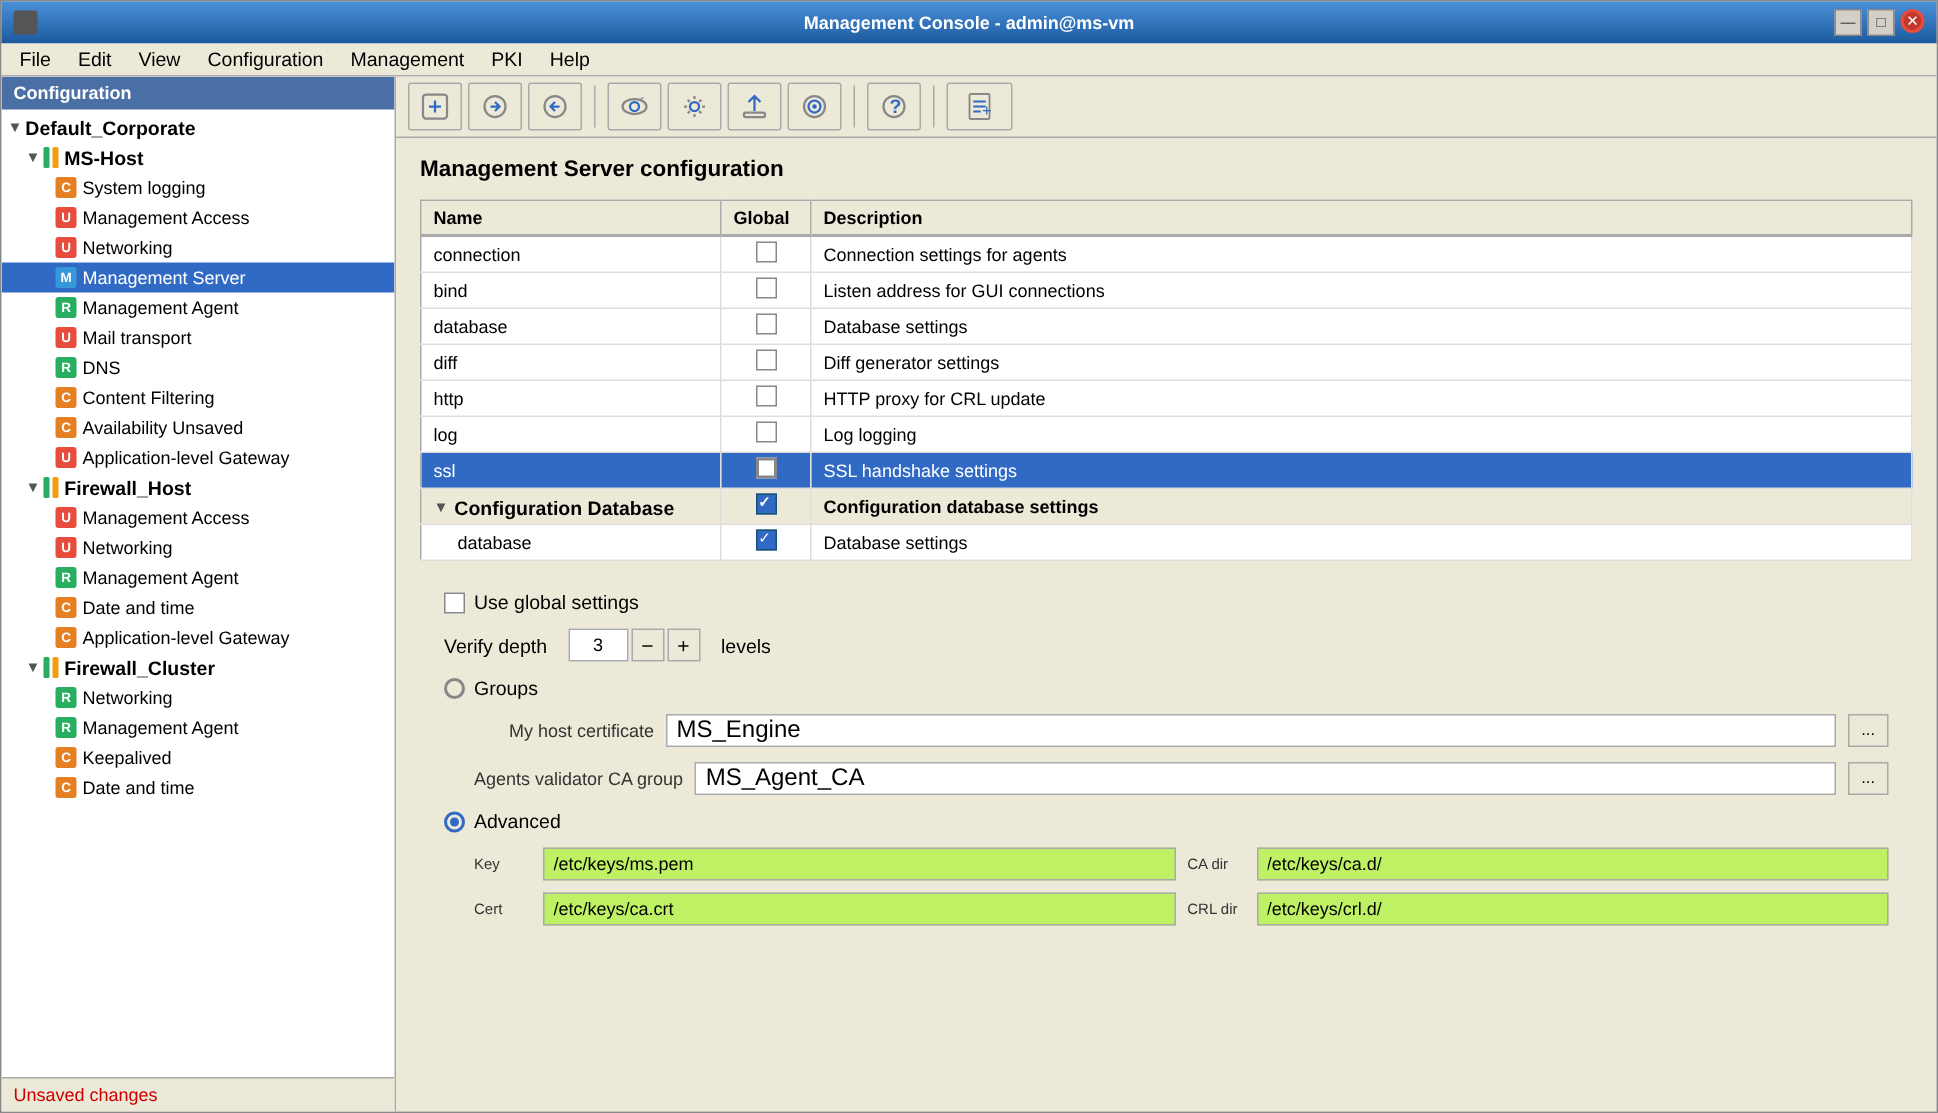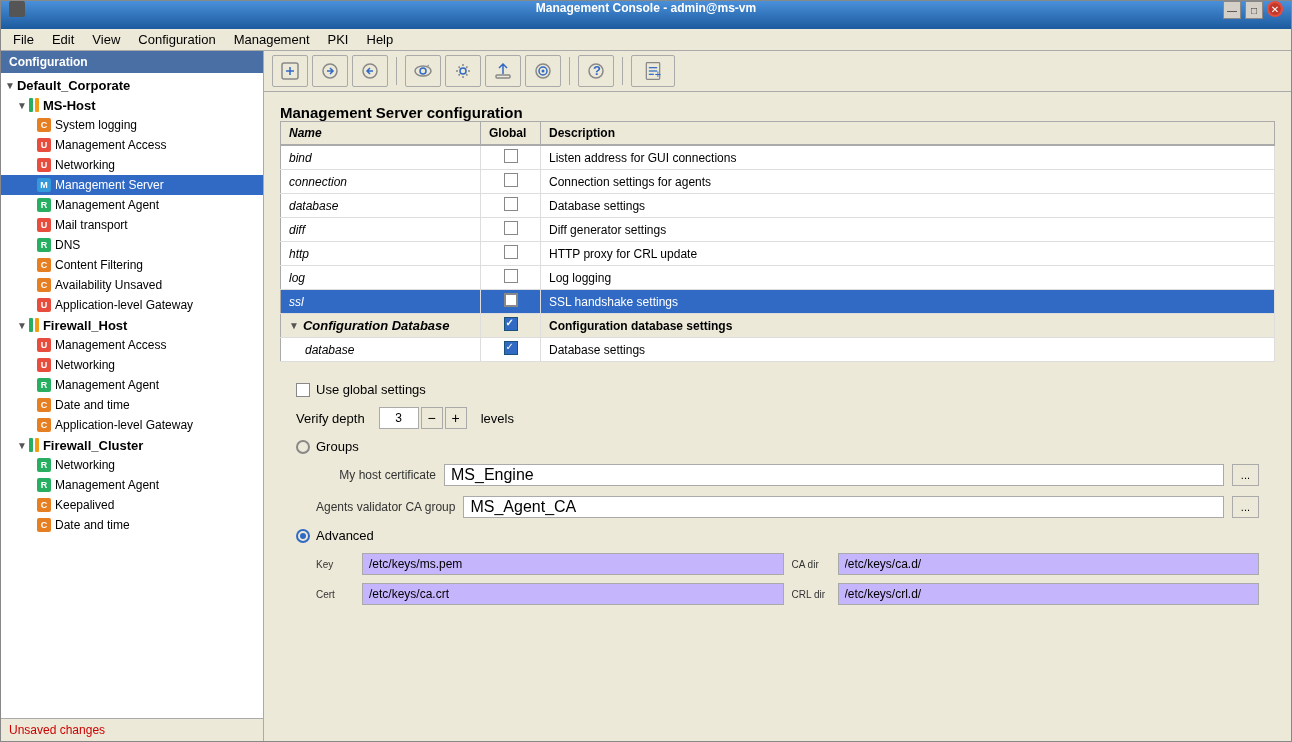--- a/index.html
+++ b/index.html
@@ -1,20 +1,20 @@
 <!DOCTYPE html>
 <html><head>
   <meta charset="utf-8">
   <style>
     * { box-sizing: border-box; margin: 0; padding: 0; font-family: 'Segoe UI', Arial, sans-serif; font-size: 13px; }
     body { background: #d4d0c8; width: 1292px; height: 742px; overflow: hidden; }
 
     .window { width: 1292px; height: 742px; background: #ece9d8; border: 1px solid #888; display: flex; flex-direction: column; }
 
-    .title-bar { background: linear-gradient(to bottom, #4a90d9, #1c5a9e); height: 28px; display: flex; justify-content: space-between; padding: 0 8px; color: white; }
+    .title-bar { background: linear-gradient(to bottom, #4a90d9, #1c5a9e); height: 28px; display: flex; align-items: center; justify-content: space-between; padding: 0 8px; color: white; }
     .title-text { font-size: 12px; font-weight: bold; flex: 1; text-align: center; }
     .title-buttons { display: flex; gap: 4px; }
     .title-btn { width: 18px; height: 18px; border: 1px solid #888; cursor: pointer; display: flex; align-items: center; justify-content: center; font-size: 10px; background: #d4d0c8; color: #333; }
     .title-btn.close { background: #c0392b; color: white; border-radius: 50%; width: 16px; height: 16px; border: 2px solid #e74c3c; }
 
     .menu-bar { background: #ece9d8; border-bottom: 1px solid #aaa; height: 22px; display: flex; align-items: center; padding: 0 4px; gap: 2px; }
     .menu-item { padding: 2px 8px; cursor: pointer; color: #000; }
 
     .main-area { display: flex; flex: 1; overflow: hidden; }
 
@@ -42,29 +42,29 @@
     .content { flex: 1; display: flex; flex-direction: column; background: #ece9d8; overflow: hidden; }
 
     
     .toolbar { background: #ece9d8; border-bottom: 1px solid #aaa; padding: 4px 8px; display: flex; align-items: center; gap: 4px; }
     .tb-btn { width: 36px; height: 32px; border: 1px solid #aaa; background: #ece9d8; cursor: pointer; display: flex; align-items: center; justify-content: center; border-radius: 2px; }
     .tb-btn svg { width: 20px; height: 20px; }
     .tb-sep { width: 1px; height: 28px; background: #aaa; margin: 0 4px; }
 
     
     .page { padding: 12px 16px; flex: 1; overflow-y: auto; }
-    .page-title { font-size: 15px; font-weight: bold; margin-bottom: 0; color: #000; }
+    .page-title { font-size: 15px; font-weight: bold; margin-bottom: 12px; color: #000; }
 
     
     .config-table { width: 100%; border-collapse: collapse; background: white; border: 1px solid #aaa; margin-bottom: 12px; }
     .config-table th { background: #ece9d8; border-bottom: 2px solid #aaa; border-right: 1px solid #aaa; padding: 4px 8px; text-align: left; font-weight: bold; font-size: 12px; }
     .config-table td { border-bottom: 1px solid #ddd; border-right: 1px solid #ddd; padding: 3px 8px; font-size: 12px; }
     .config-table tr.selected td { background: #316ac5; color: white; }
     .config-table tr.section-header td { background: #ece9d8; font-weight: bold; }
-    .col-name { width: 200px; font-style: italic; }
+    .col-name { width: 200px; }
     .col-global { width: 60px; text-align: center; }
     .col-desc { }
 
     .checkbox-cell { text-align: center; }
     .cb { width: 14px; height: 14px; border: 1px solid #888; background: white; display: inline-block; }
 
     .section-toggle { display: inline-flex; align-items: center; gap: 4px; }
     .toggle-arrow { font-size: 10px; color: #555; }
 
     
@@ -80,21 +80,21 @@
 
     .radio-row { display: flex; align-items: center; gap: 6px; margin-bottom: 10px; }
     .radio-dot { width: 14px; height: 14px; border-radius: 50%; border: 2px solid #888; display: inline-flex; align-items: center; justify-content: center; flex-shrink: 0; }
     .radio-dot.checked { border-color: #316ac5; }
     .radio-dot.checked::after { content: ''; width: 6px; height: 6px; border-radius: 50%; background: #316ac5; }
     .radio-dot.unchecked { border-color: #888; }
 
     .two-col { display: grid; grid-template-columns: 1fr 1fr; gap: 8px; }
     .field-group { display: flex; align-items: center; gap: 6px; }
     .field-lbl { font-size: 10px; color: #333; min-width: 40px; }
-    .field-val { border: 1px solid #aaa; background: #c4b5fd; padding: 2px 6px; font-size: 12px; height: 22px; flex: 1; }
+    .field-val { border: 1px solid #aaa; background: #bef264; padding: 2px 6px; font-size: 12px; height: 22px; flex: 1; }
 
     .btn-dots { border: 1px solid #aaa; background: #ece9d8; padding: 2px 8px; cursor: pointer; font-size: 11px; height: 22px; }
   </style>
 </head>
 <body>
 
 <div class="window">
 
   <div class="title-bar">
     <div style="width:60px; display:flex; gap:4px;">
@@ -304,28 +304,28 @@
         <table class="config-table">
           <thead>
             <tr>
               <th class="col-name">Name</th>
               <th class="col-global">Global</th>
               <th class="col-desc">Description</th>
             </tr>
           </thead>
           <tbody id="config-tbody">
           <tr>
+                <td class="col-name">connection</td>
+                <td class="col-global checkbox-cell"><span style="display:inline-block;width:14px;height:14px;background:white;border:1px solid #888;"></span></td>
+                <td class="col-desc">Connection settings for agents</td>
+              </tr>
+              <tr>
                 <td class="col-name">bind</td>
                 <td class="col-global checkbox-cell"><span style="display:inline-block;width:14px;height:14px;background:white;border:1px solid #888;"></span></td>
                 <td class="col-desc">Listen address for GUI connections</td>
-              </tr>
-              <tr>
-                <td class="col-name">connection</td>
-                <td class="col-global checkbox-cell"><span style="display:inline-block;width:14px;height:14px;background:white;border:1px solid #888;"></span></td>
-                <td class="col-desc">Connection settings for agents</td>
               </tr>
               <tr>
                 <td class="col-name">database</td>
                 <td class="col-global checkbox-cell"><span style="display:inline-block;width:14px;height:14px;background:white;border:1px solid #888;"></span></td>
                 <td class="col-desc">Database settings</td>
               </tr>
               <tr>
                 <td class="col-name">diff</td>
                 <td class="col-global checkbox-cell"><span style="display:inline-block;width:14px;height:14px;background:white;border:1px solid #888;"></span></td>
                 <td class="col-desc">Diff generator settings</td>

